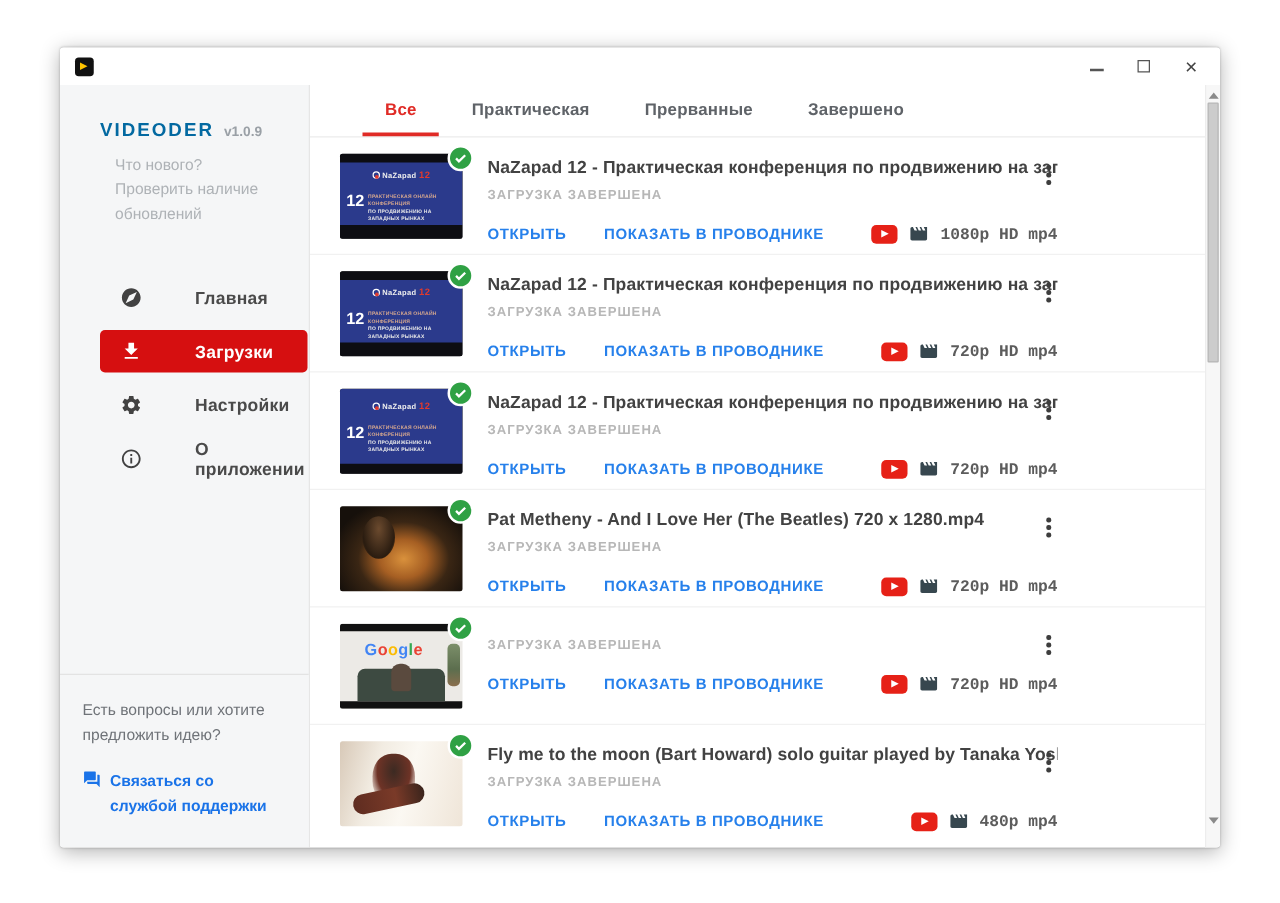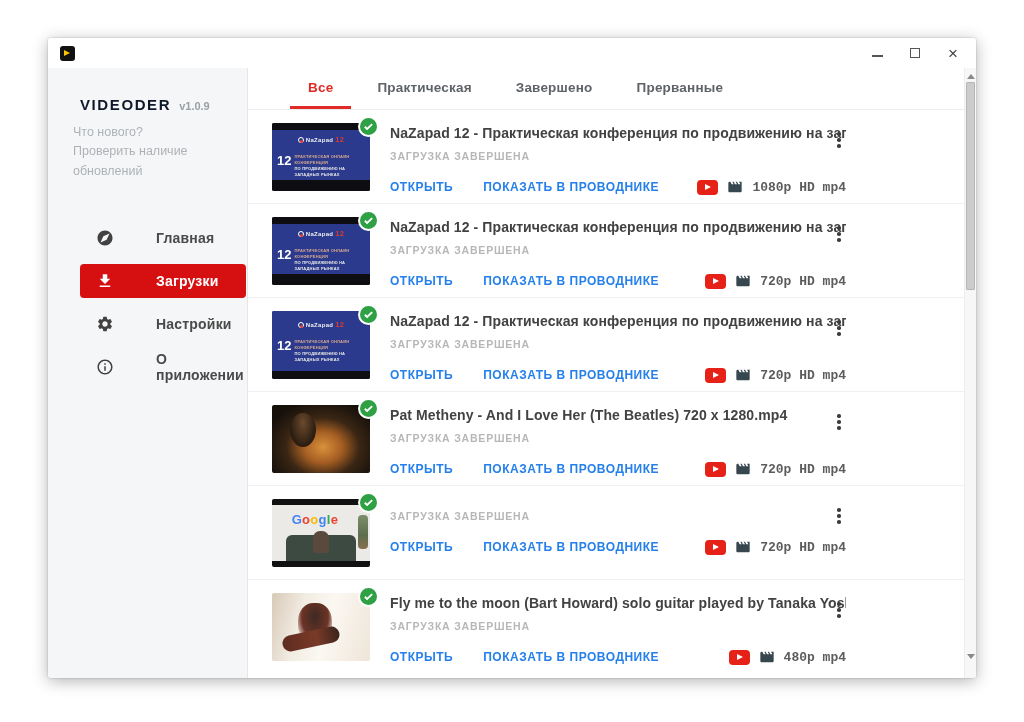--- a/index.html
+++ b/index.html
@@ -20,23 +20,23 @@
   .wc { width:14px; height:14px; display:flex; align-items:center; justify-content:center; cursor:pointer; }
   .wc-min { width:11px; height:2px; background:#555; margin-top:6px; }
   .wc-max { width:10px; height:10px; border:1.6px solid #555; }
   .wc-close { font-size:17px; color:#444; line-height:1; font-weight:400; }
 
   .content { flex:1; display:flex; min-height:0; }
 
   
   .sidebar { width:200px; flex:0 0 200px; background:#f5f6f7; border-right:1px solid #e6e6e6; position:relative; padding-top:14px; }
   .brand { padding:14px 0 0 32px; display:flex; align-items:baseline; gap:8px; }
-  .brand-name { font-size:15px; font-weight:700; letter-spacing:1.6px; color:#0f172a; }
+  .brand-name { font-size:15px; font-weight:700; letter-spacing:1.6px; color:#0369a1; }
   .brand-ver { font-size:11px; color:#9aa0a6; font-weight:600; }
-  .updates { padding:10px 18px 0 25px; font-size:12.5px; color:#aeb2b6; line-height:1.55; }
+  .updates { padding:10px 18px 0 44px; font-size:12.5px; color:#aeb2b6; line-height:1.55; }
   .updates div { cursor:pointer; }
 
   .nav { margin-top:40px; }
   .nav-item { height:34px; margin:0 0 9px 32px; display:flex; align-items:center; padding-left:16px; gap:42px; border-radius:4px 0 0 4px; color:#4a4a4a; cursor:pointer; }
   .nav-item svg { width:18px; height:18px; flex:0 0 18px; }
   .nav-label { font-size:14px; font-weight:600; letter-spacing:.2px; }
   .nav-item.active { background:#d60f10; color:#fff; border-radius:4px; margin-right:1px; }
 
   .support { position:absolute; left:0; right:0; bottom:0; border-top:1px solid #e3e3e3; padding:18px 20px 22px 18px; background:#f5f6f7; }
   .support-q { font-size:12.5px; color:#6f7378; line-height:1.65; }
@@ -156,28 +156,37 @@
           <span class="nav-label">Настройки</span>
         </div>
         <div class="nav-item">
           <svg viewBox="0 0 24 24" fill="#424242">
               <path d="M11 7h2v2h-2zm0 4h2v6h-2zm1-9C6.48 2 2 6.48 2 12s4.48 10 10 10 10-4.48 10-10S17.52 2 12 2zm0 18c-4.41 0-8-3.59-8-8s3.59-8 8-8 8 3.59 8 8-3.59 8-8 8z"></path>
             </svg>
           <span class="nav-label">О приложении</span>
         </div>
       </div>
 
+      <div class="support">
+        <div class="support-q">Есть вопросы или хотите предложить идею?</div>
+        <div class="support-link">
+          <svg viewBox="0 0 24 24" fill="#1a73e8">
+              <path d="M21 6h-2v9H6v2c0 .55.45 1 1 1h11l4 4V7c0-.55-.45-1-1-1zm-4 6V3c0-.55-.45-1-1-1H3c-.55 0-1 .45-1 1v14l4-4h10c.55 0 1-.45 1-1z"></path>
+            </svg>
+          <span style="flex:1; min-width:120px;">Связаться со службой поддержки</span>
+        </div>
+      </div>
     </div>
 
     <div class="main">
       <div class="tabbar">
         <div class="tab active">Все</div>
         <div class="tab">Практическая</div>
+        <div class="tab">Прерванные</div>
         <div class="tab">Завершено</div>
-        <div class="tab">Прерванные</div>
       </div>
 
       <div class="list">
 
         <div class="row">
           <div class="thumb-wrap">
             <div class="thumb t-nz">
               <div class="nz-bar" style="height:7px;"></div>
               <div class="nz-blue">
                 <div class="nz-logo"><span class="nz-ring"></span><span>NaZapad</span> <span class="num">12</span></div>

